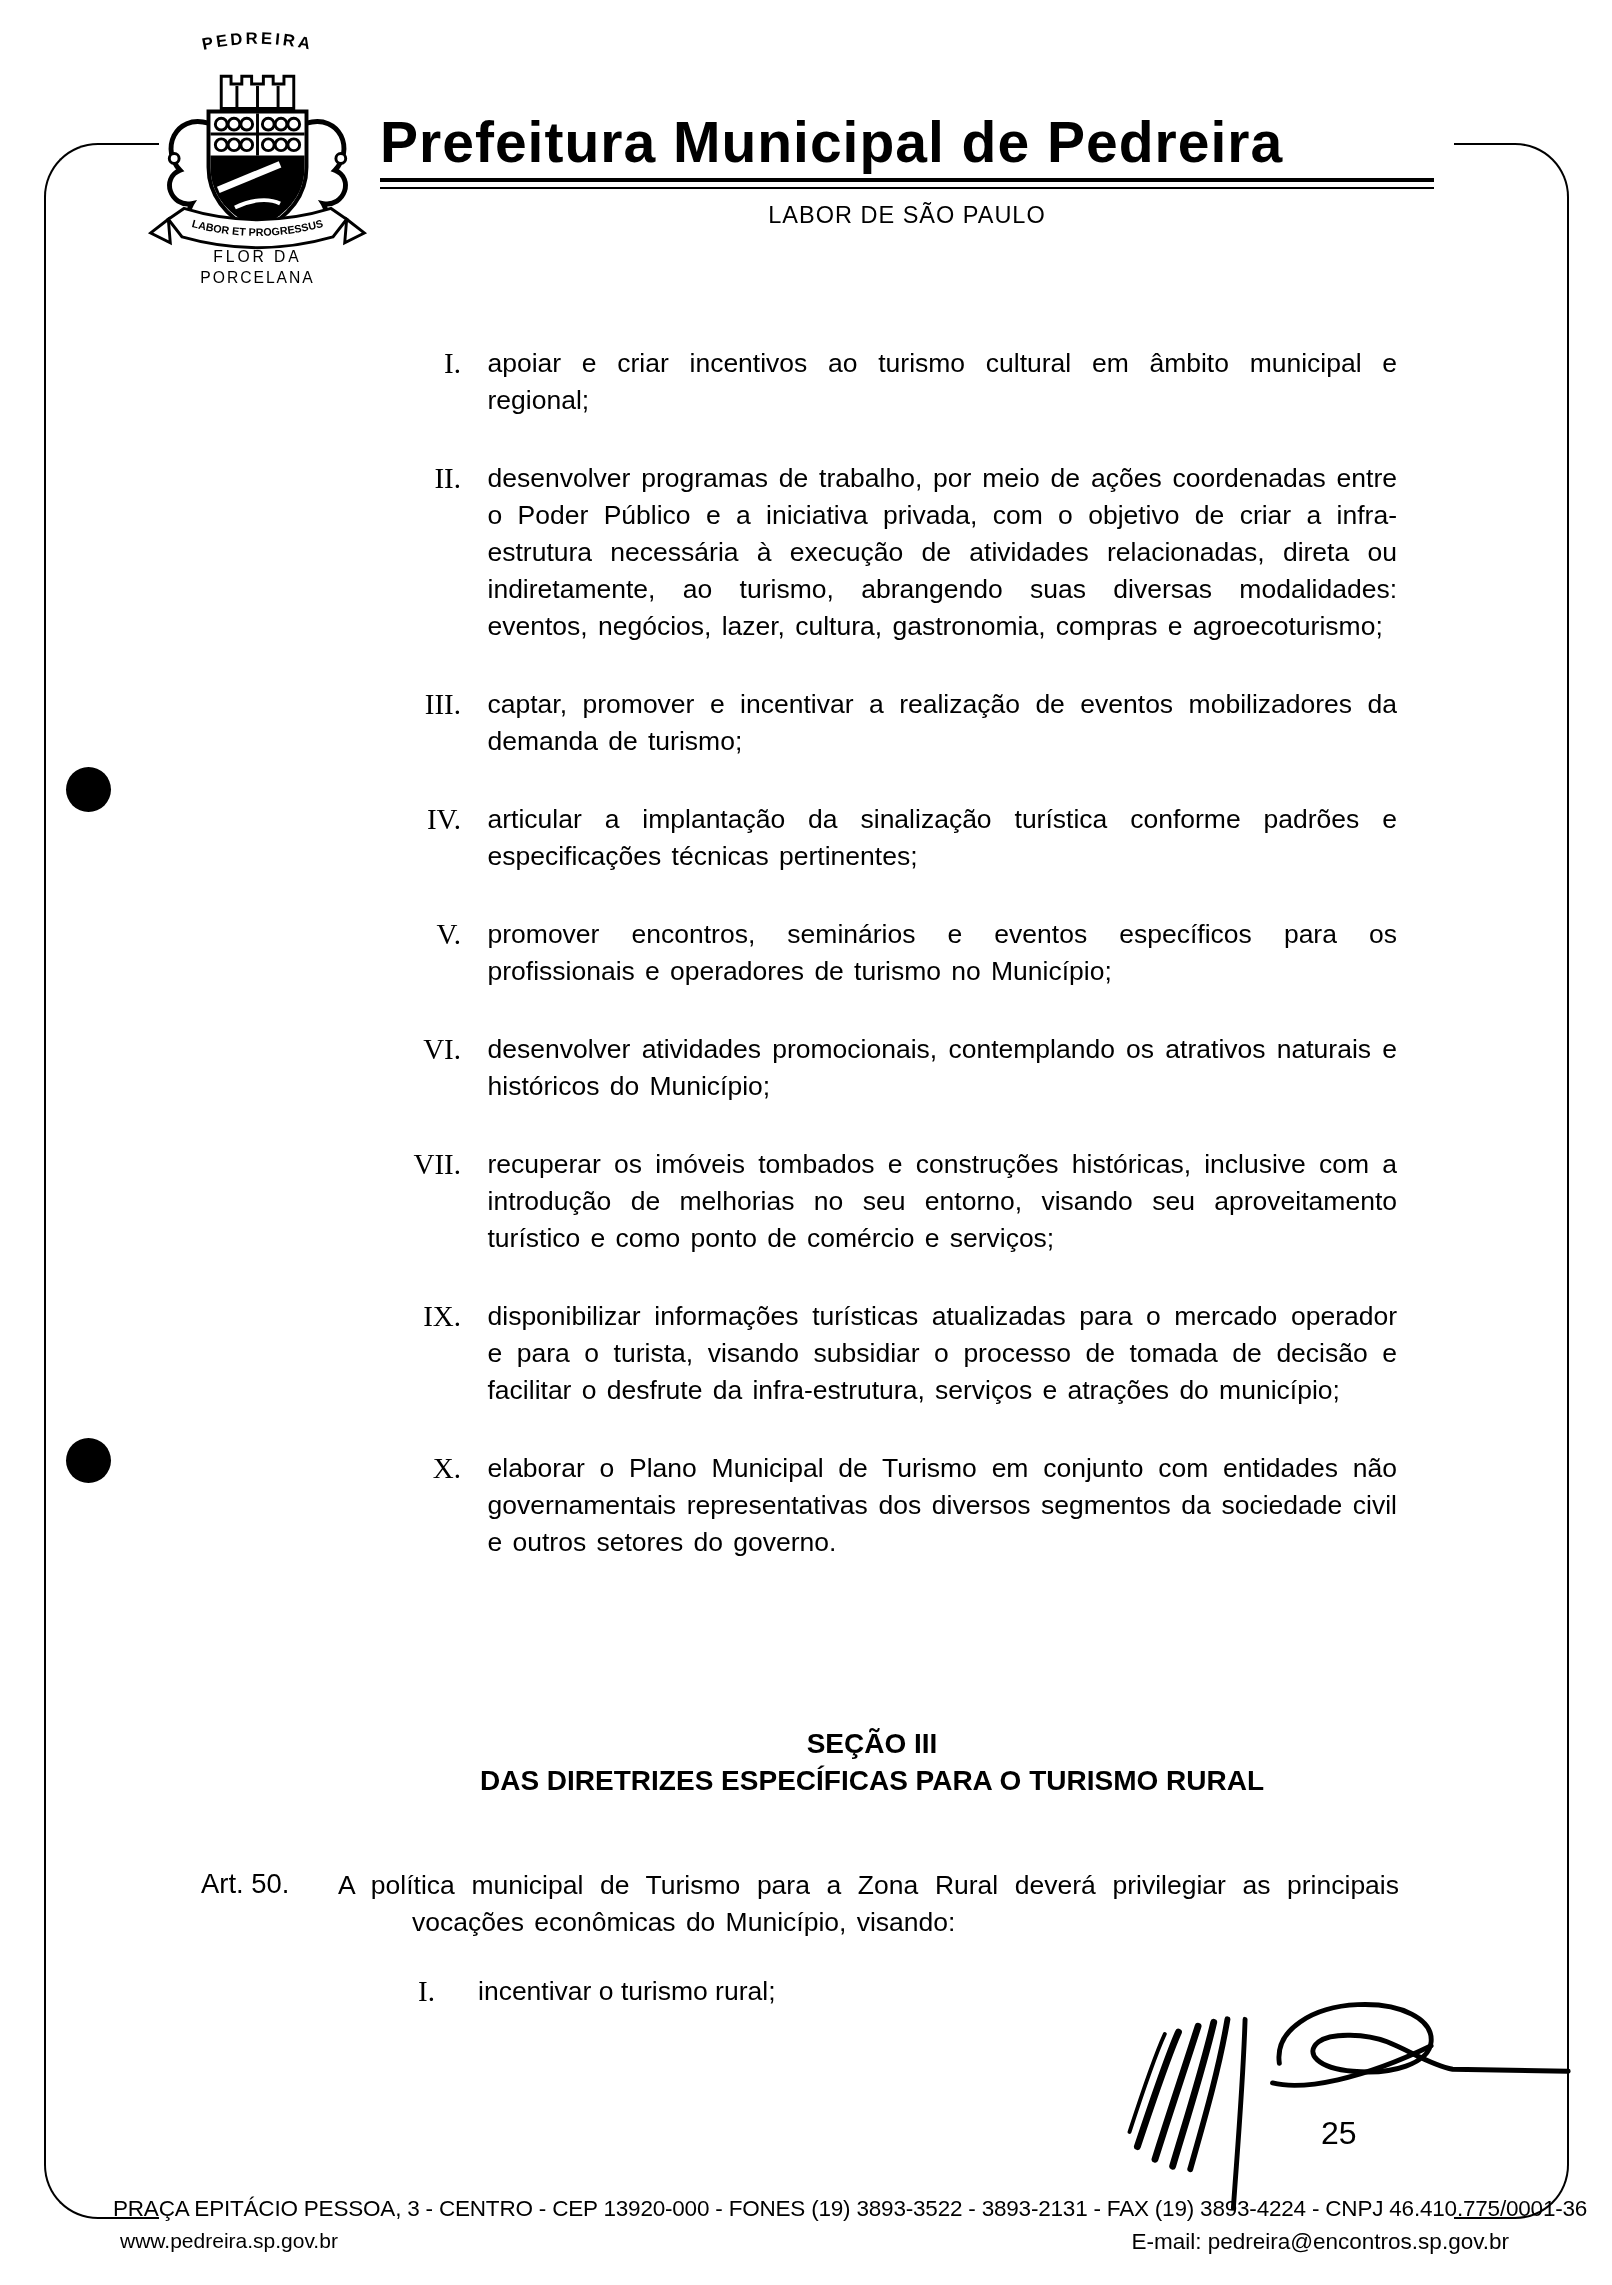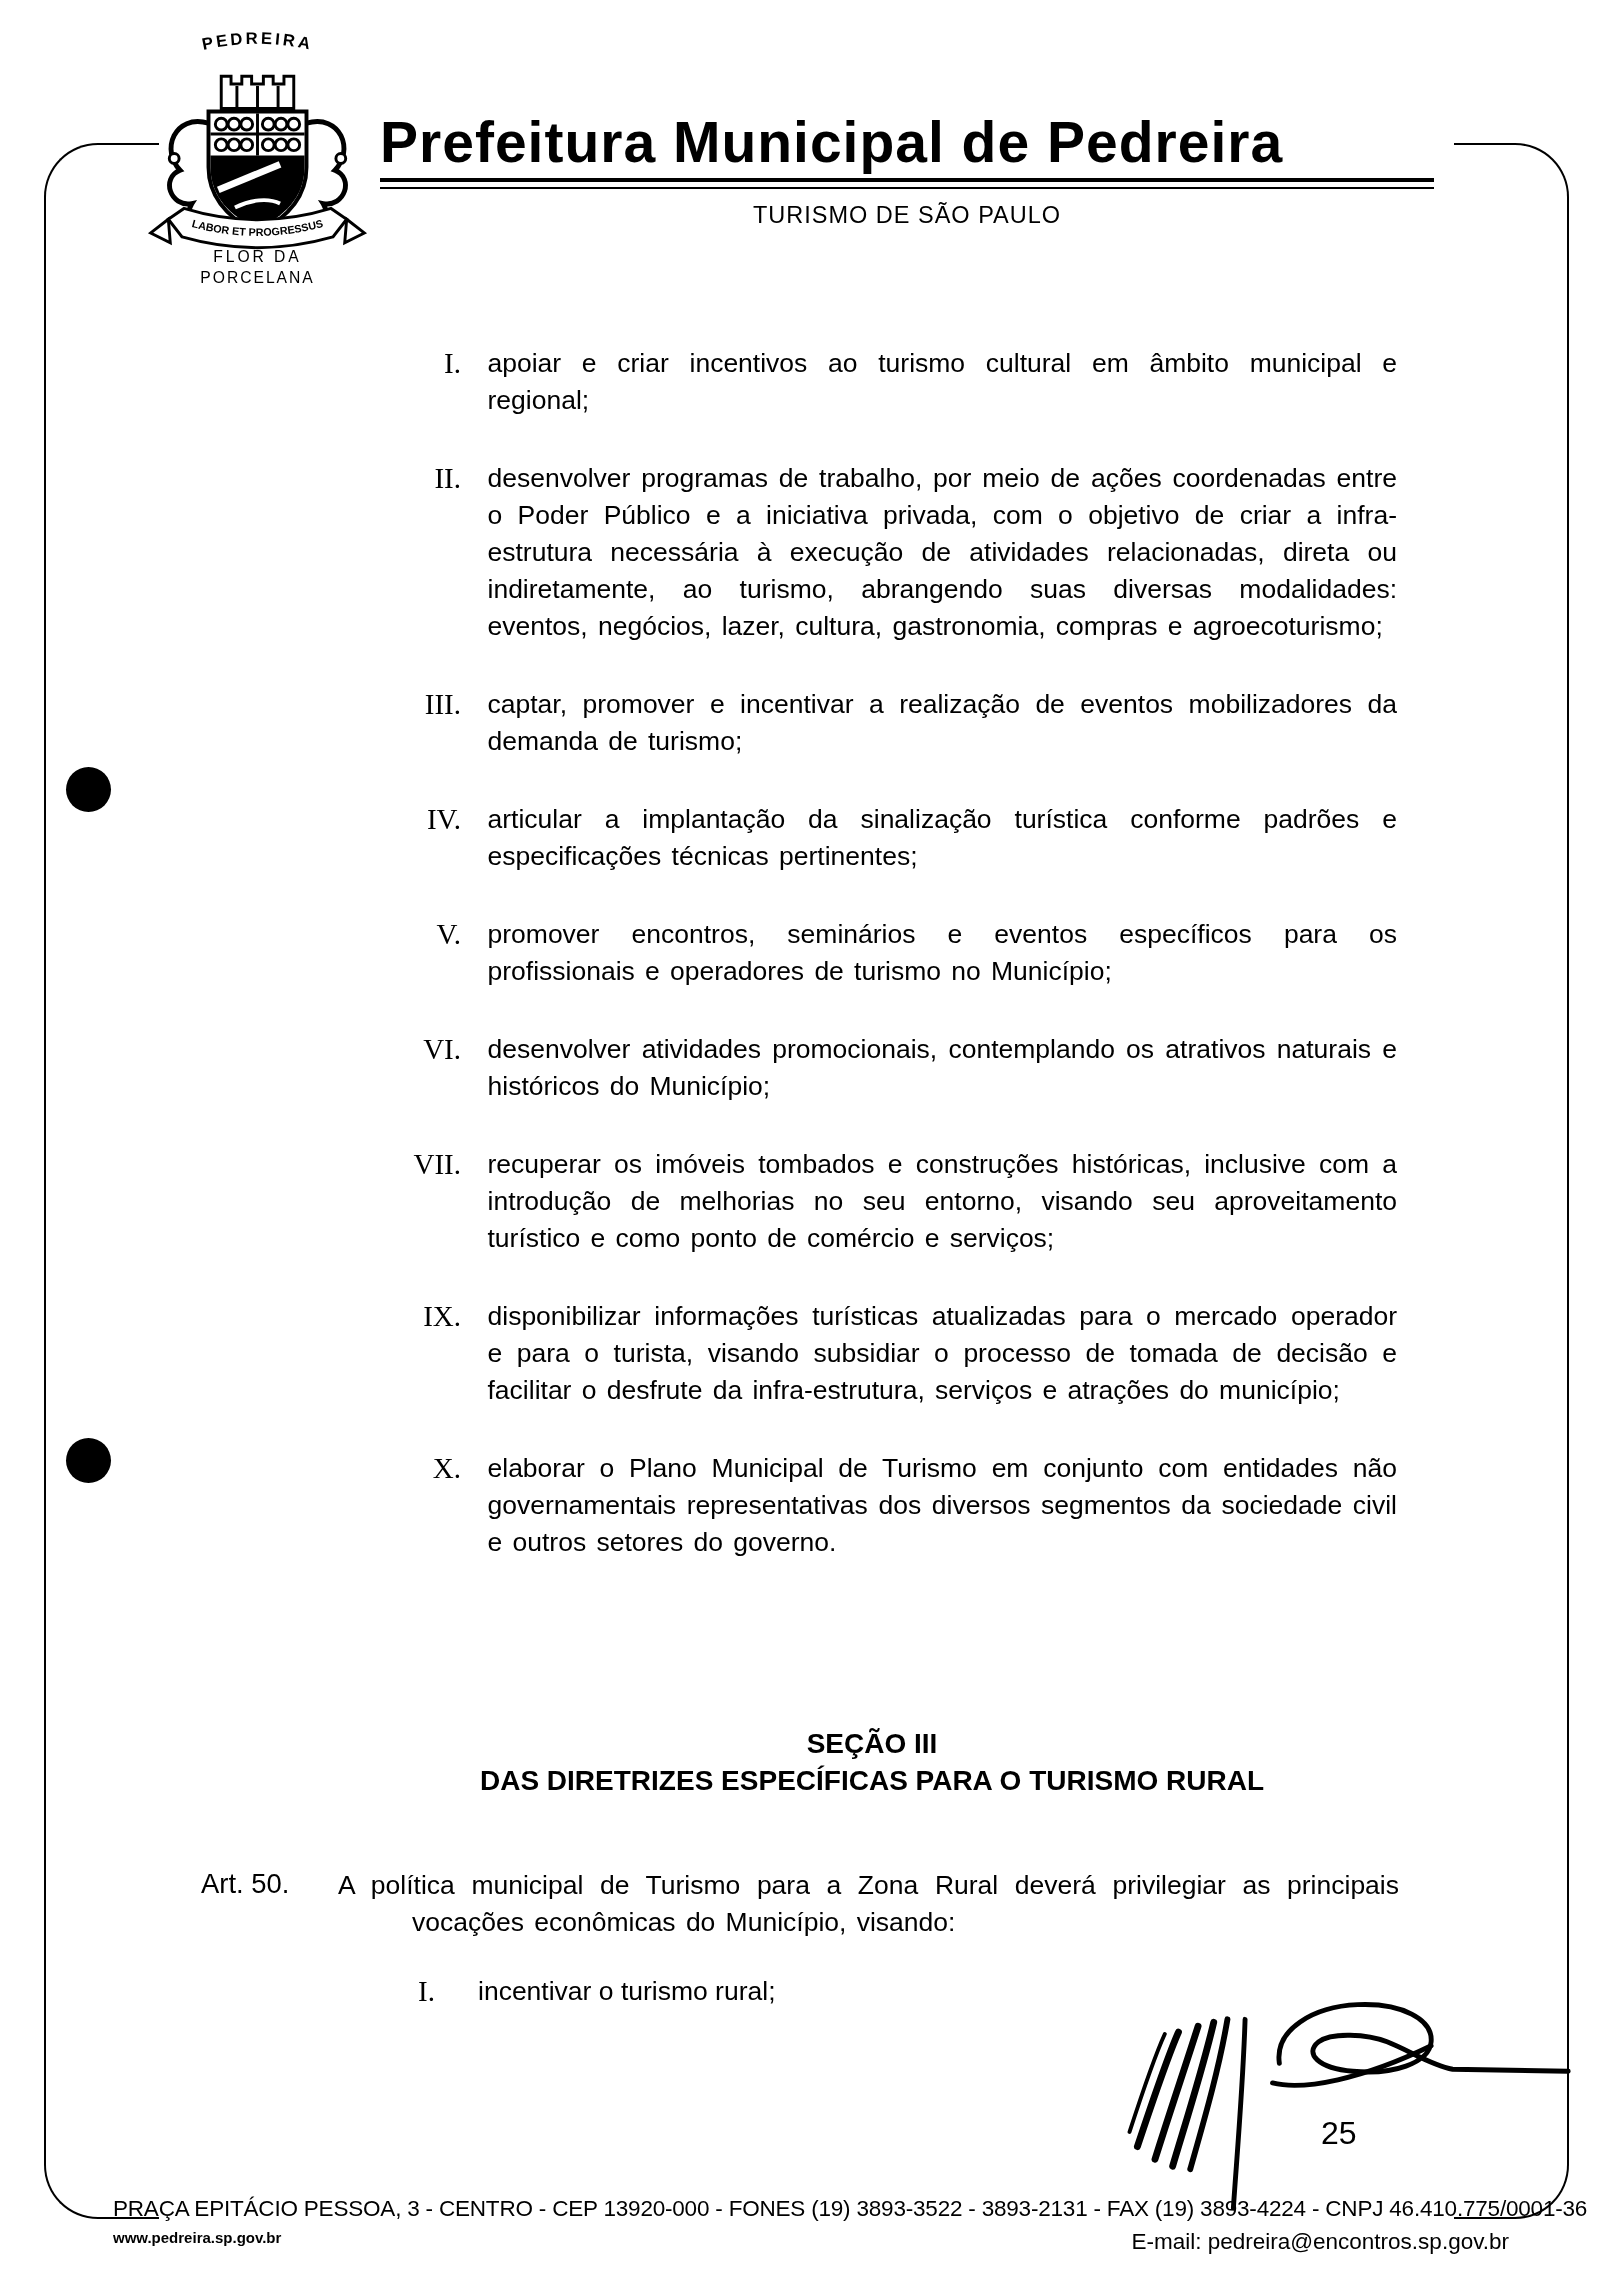--- a/index.html
+++ b/index.html
@@ -55,21 +55,21 @@
   .art-item .num { flex:none; width:45px; text-align:right;
     font-family:"Liberation Serif", serif; font-size:29px; line-height:36px; }
   .art-item .txt { margin-left:43px; font-size:26.5px; line-height:36px; }
 
   
   .signature { position:absolute; left:1108px; top:1985px; width:470px; height:240px; }
   .page-number { position:absolute; left:1321px; top:2115px; font-size:32px; }
 
   
   .footer-line1 { position:absolute; left:113px; top:2196px; font-size:22.5px; white-space:nowrap; letter-spacing:-0.2px; }
-  .footer-web  { position:absolute; left:113px; top:2229px; font-size:15px;font-weight:bold; }
+  .footer-web  { position:absolute; left:120px; top:2229px; font-size:21px; }
   .footer-mail { position:absolute; right:103px; top:2229px; font-size:22.5px; }
 </style>
 </head>
 <body>
 
 <div class="doc">
 
   <div class="frame-left"></div>
   <div class="frame-right"></div>
 
@@ -132,21 +132,21 @@
       </text>
     </g>
 
     <text x="125" y="242" text-anchor="middle" font-size="16" letter-spacing="3" fill="#000">FLOR DA</text>
     <text x="125" y="263" text-anchor="middle" font-size="16" letter-spacing="2" fill="#000">PORCELANA</text>
   </svg>
 
   <div class="title-block">
     <div class="title">Prefeitura Municipal de Pedreira</div>
     <div class="title-rule"></div>
-    <div class="subtitle">TURISMO DE SÃO PAULO</div>
+    <div class="subtitle">LABOR DE SÃO PAULO</div>
   </div>
 
   <div class="list">
     <div class="item">
       <div class="num">I.</div>
       <div class="txt">apoiar e criar incentivos ao turismo cultural em âmbito municipal e regional;</div>
     </div>
     <div class="item">
       <div class="num">II.</div>
       <div class="txt">desenvolver programas de trabalho, por meio de ações coordenadas entre o Poder Público e a iniciativa privada, com o objetivo de criar a infra-estrutura necessária à execução de atividades relacionadas, direta ou indiretamente, ao turismo, abrangendo suas diversas modalidades: eventos, negócios, lazer, cultura, gastronomia, compras e agroecoturismo;</div>

